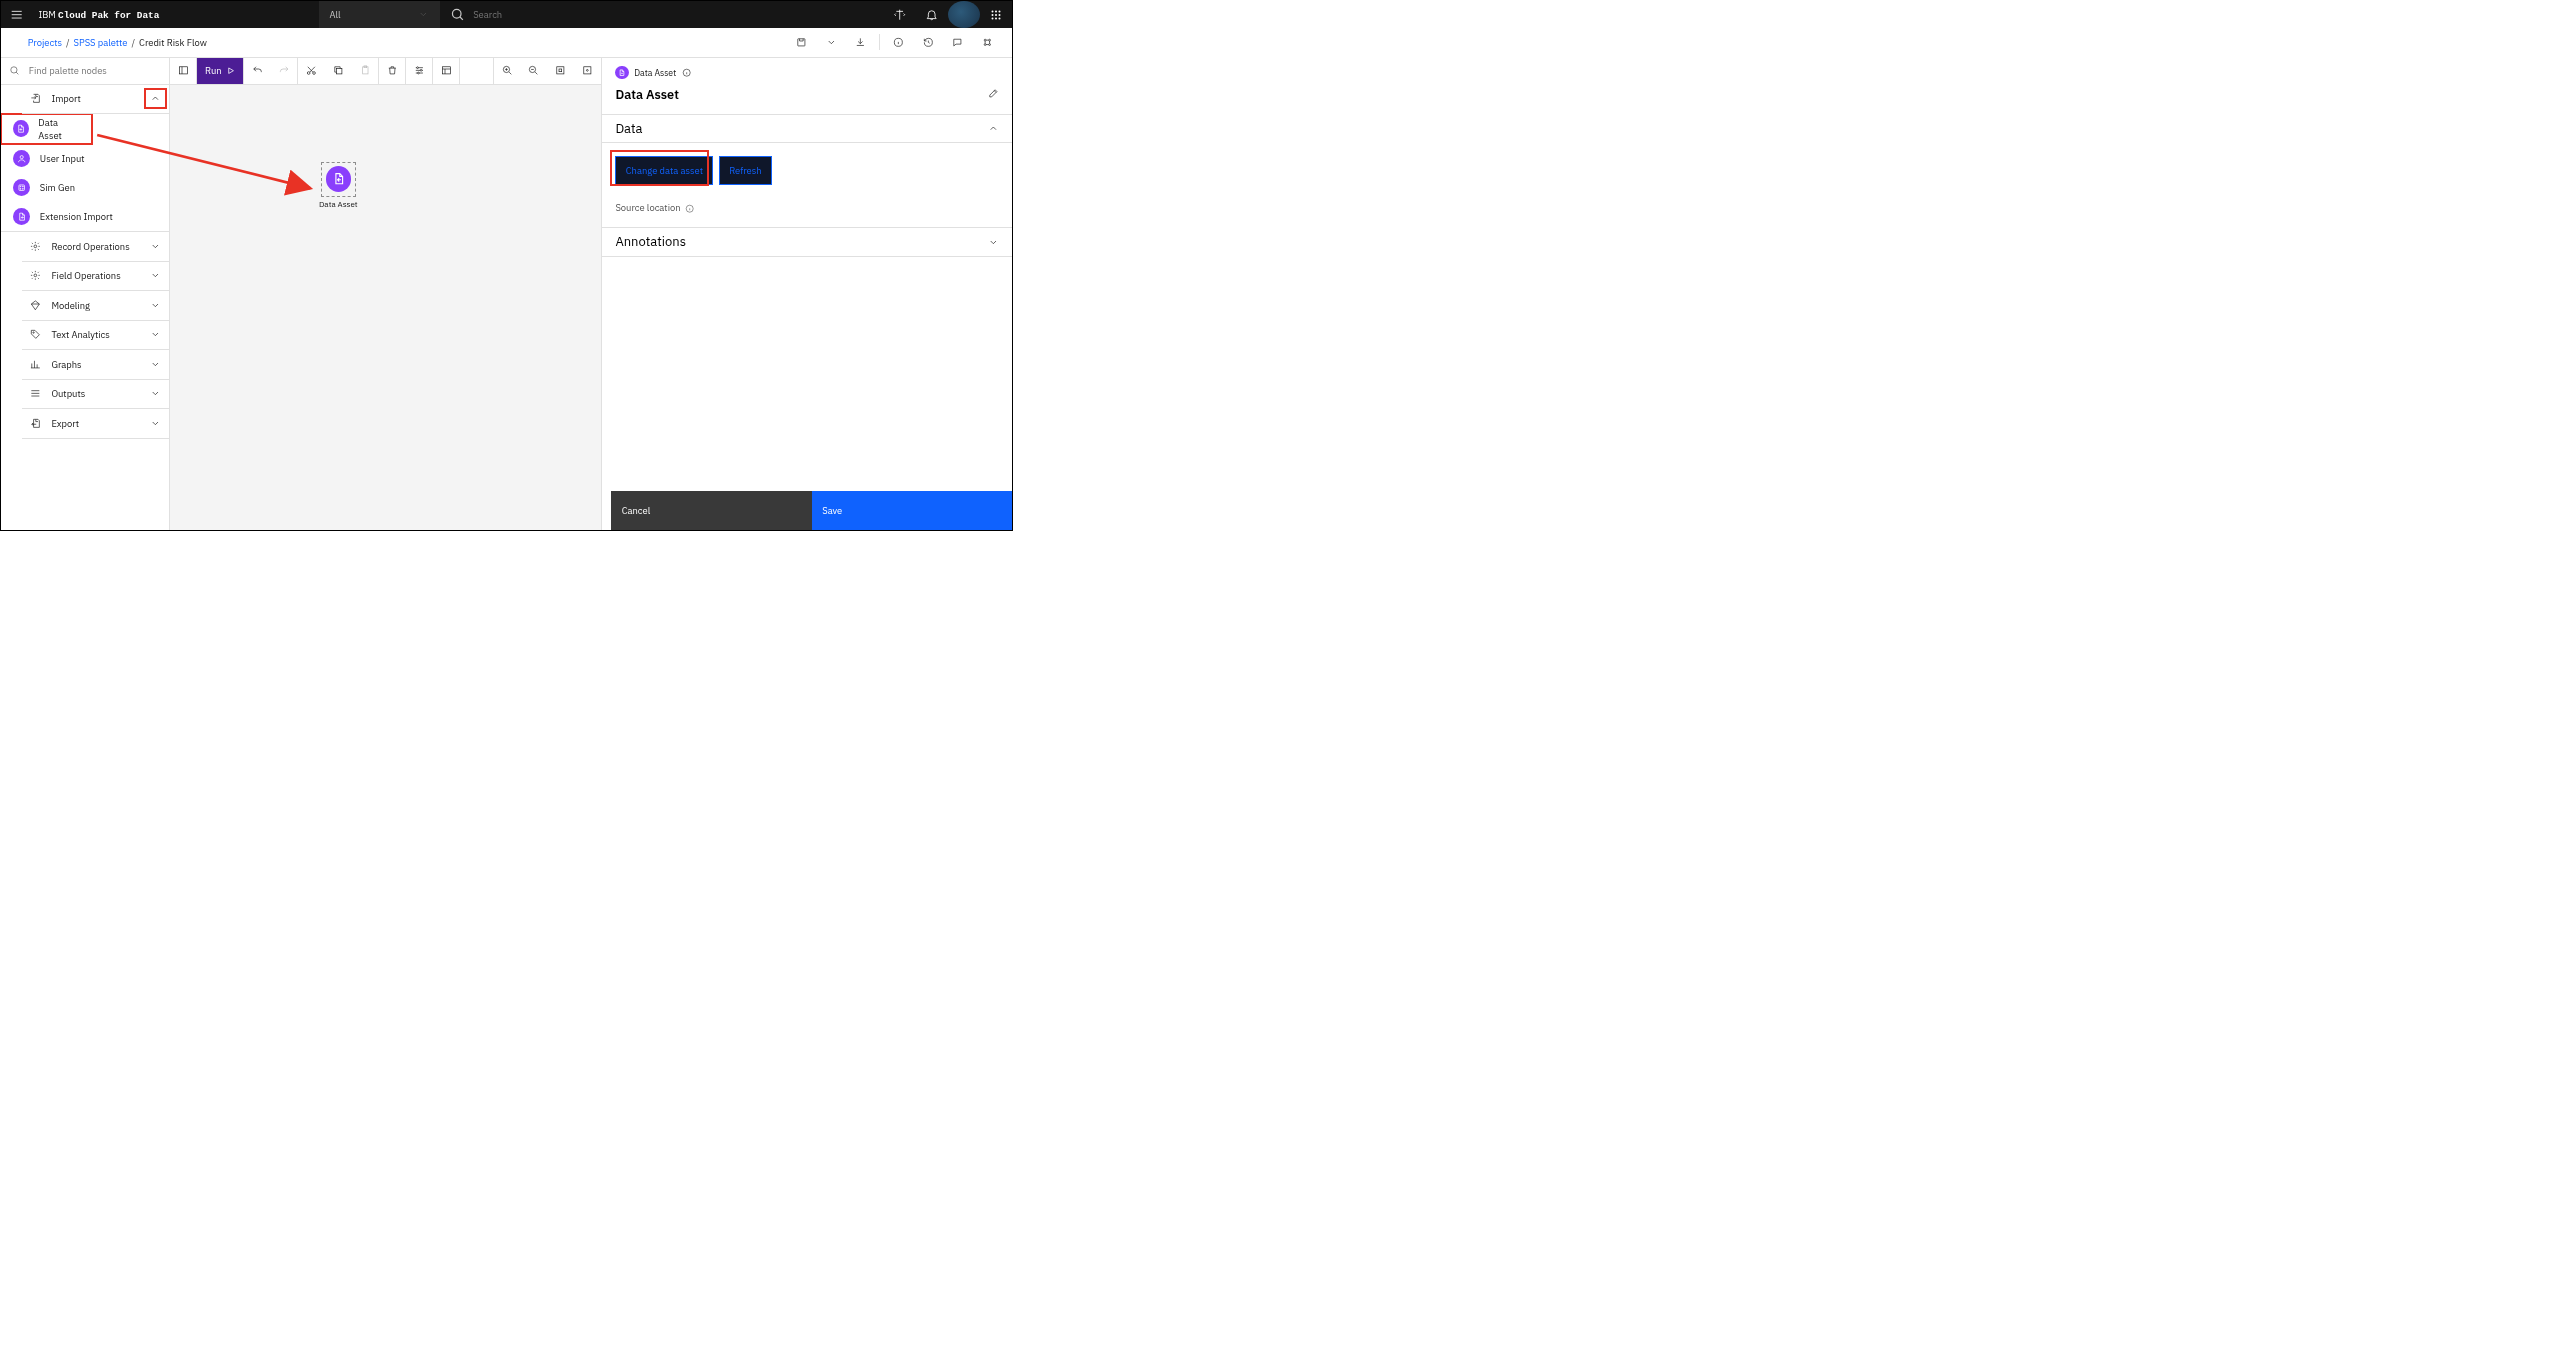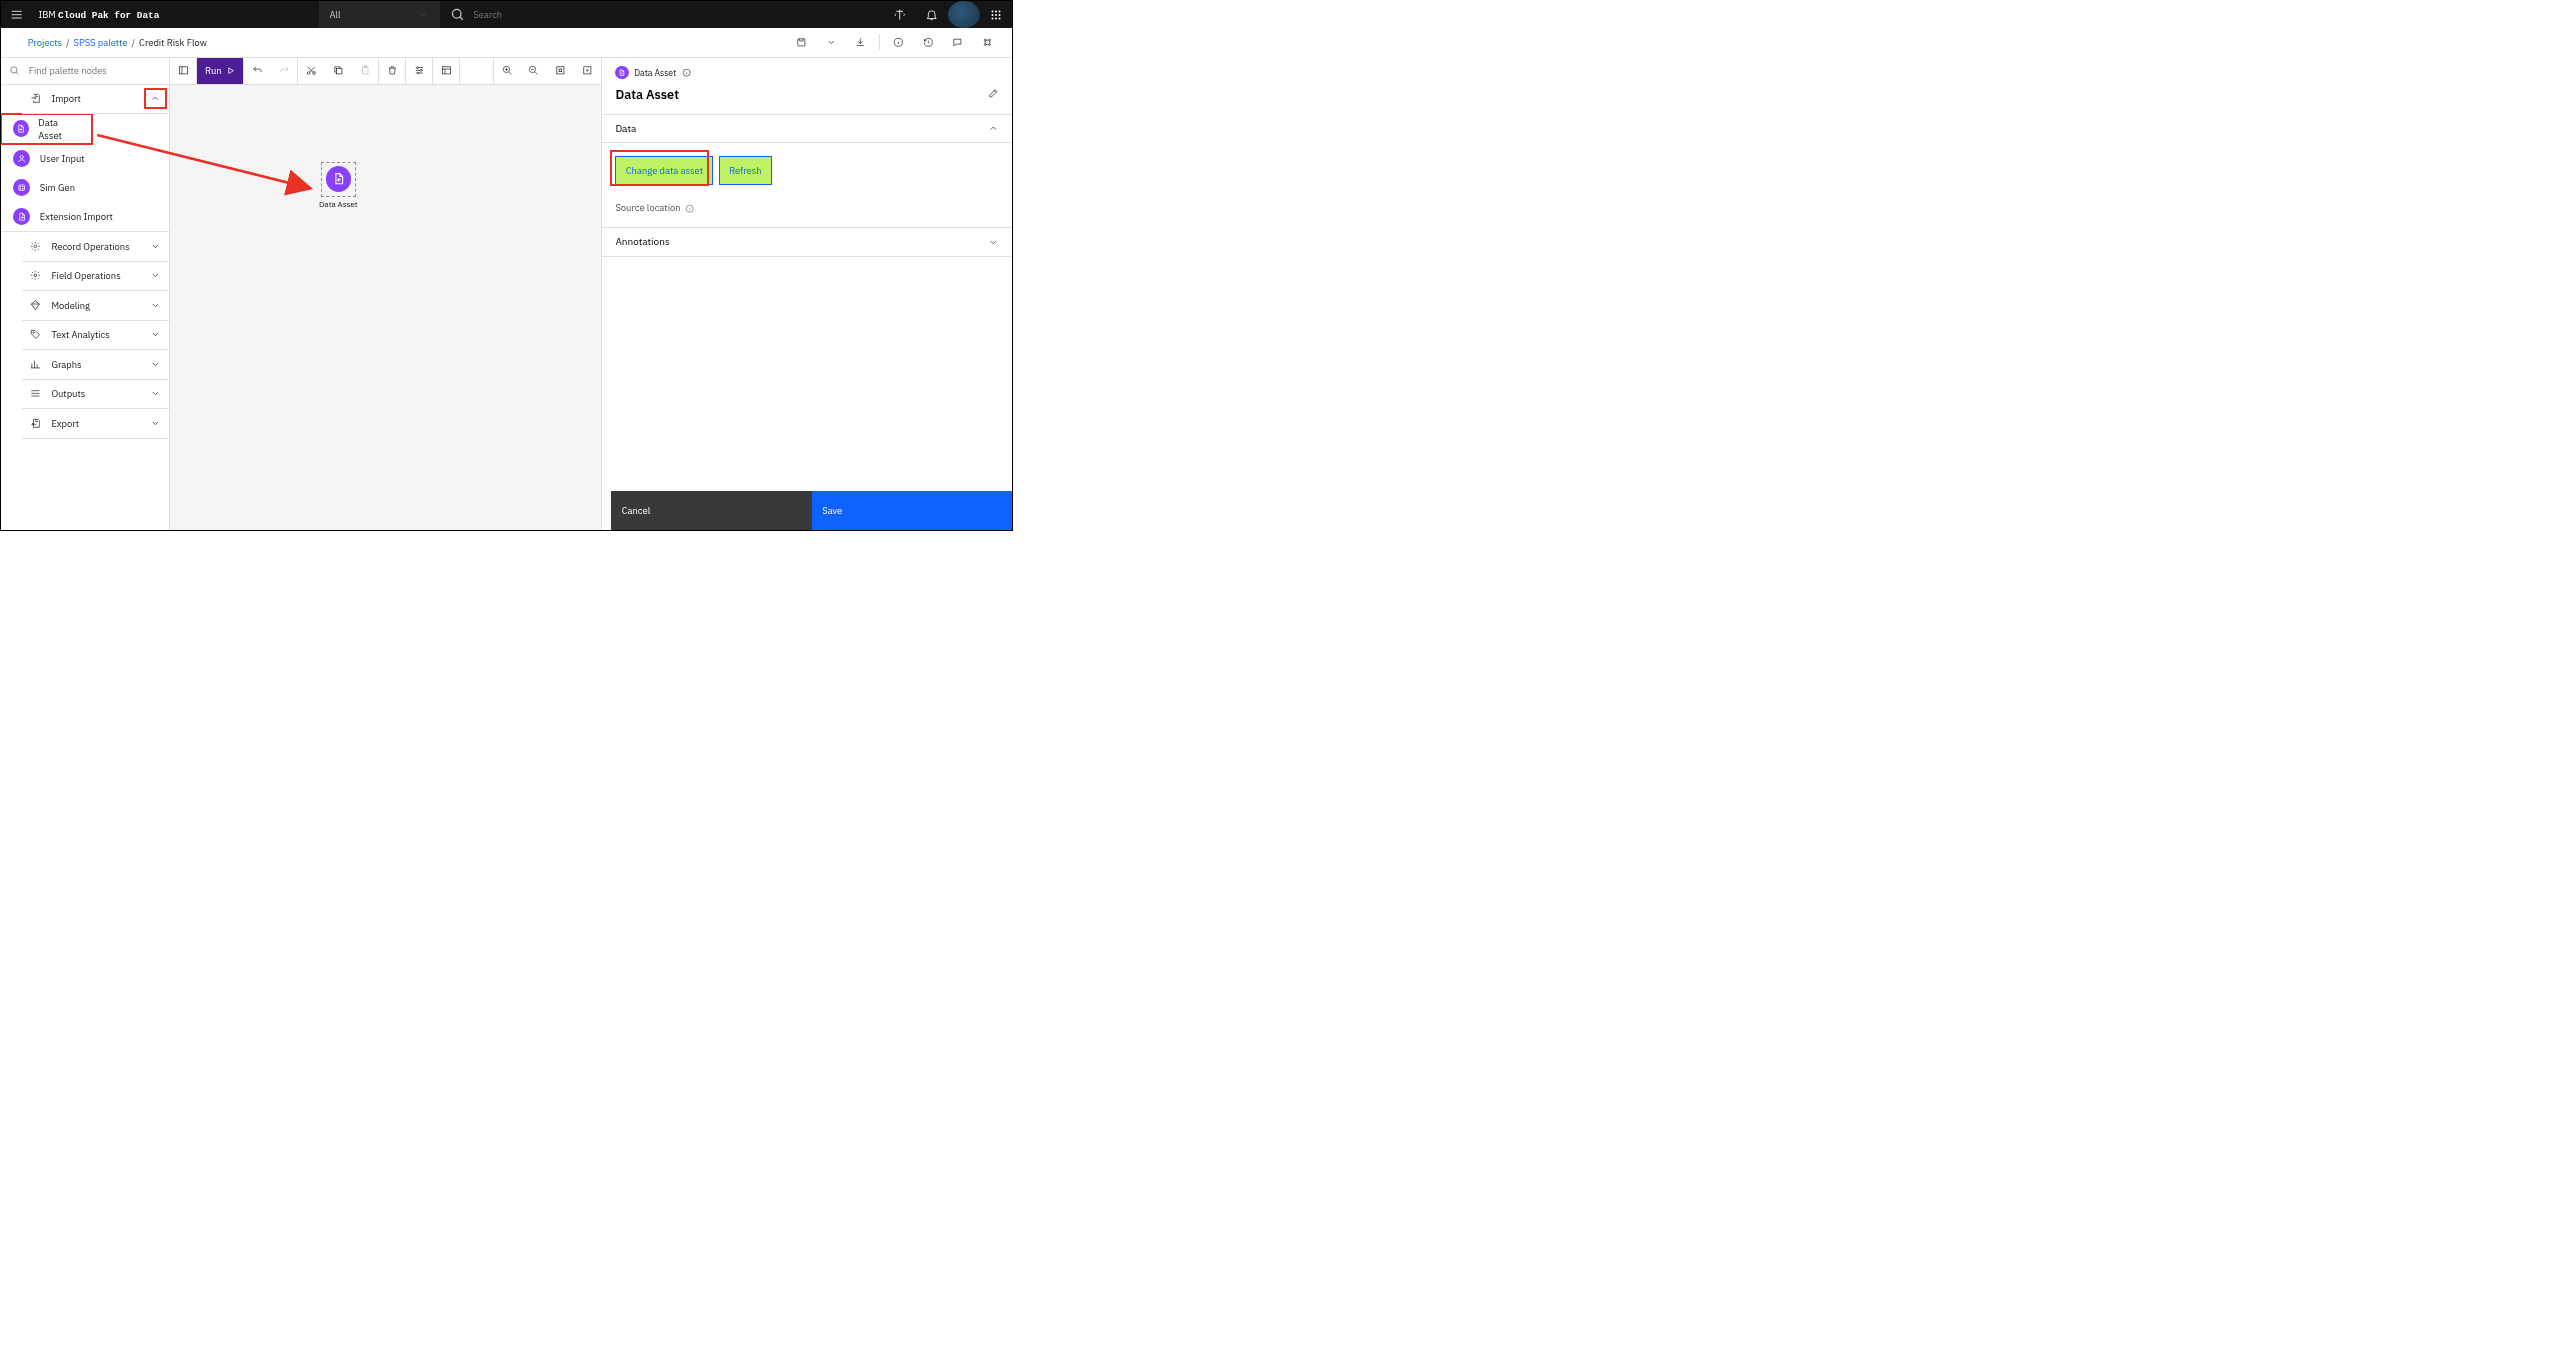--- a/index.html
+++ b/index.html
@@ -54,24 +54,24 @@
 .canvas-node .lbl { font-size: 8px; color:#161616; margin-top: 2.7px; }
 
 
 .rpanel { width: 410px; display:flex; flex-direction:column; position: relative; }
 .rpanel-head { padding: 8px 13.4px 0 13.4px; }
 .rpanel-head .bc { display:flex; align-items:center; gap:5.4px; font-size:8.7px; color:#161616; }
 .rpanel-head .bc .mini-icon { width:13.4px; height:13.4px; border-radius:50%; background:#8a3ffc; display:flex; align-items:center; justify-content:center; }
 .rpanel-head h2 { font-size: 12.7px; font-weight:600; margin-top: 6.7px; display:flex; align-items:center; }
 .rpanel-head .edit { margin-left:auto; }
 .accordion { margin-top: 12px; }
-.acc-head { height: 29.5px; border-top:0.7px solid #e0e0e0; border-bottom:0.7px solid #e0e0e0; display:flex; align-items:center; padding: 0 13.4px; font-size:10px; }
+.acc-head { height: 29.5px; border-top:0.7px solid #e0e0e0; border-bottom:0.7px solid #e0e0e0; display:flex; align-items:center; padding: 0 13.4px; font-size:13px; }
 .acc-head .chev { margin-left:auto; }
 .acc-body { padding: 13.4px; }
-.btn-outline { border: 0.7px solid #0f62fe; color:#0f62fe; background:#bef264; font-size:9.4px; padding: 6.7px 9.4px; cursor:pointer; }
+.btn-outline { border: 0.7px solid #0f62fe; color:#0f62fe; background:#0f172a; font-size:9.4px; padding: 6.7px 9.4px; cursor:pointer; }
 .src-loc { margin-top: 16px; font-size: 9.4px; color:#525252; display:flex; align-items:flex-end; gap:4px; }
 .rpanel-footer { position:absolute; bottom:0; left:9px; right:0; height: 40px; display:flex; }
 .rpanel-footer .cancel { flex:1; background:#393939; color:#fff; display:flex; align-items:center; padding: 0 10.7px; font-size:9.4px; cursor:pointer; }
 .rpanel-footer .save { flex:1; background:#0f62fe; color:#fff; display:flex; align-items:center; padding: 0 10.7px; font-size:9.4px; cursor:pointer; }
 
 svg { display:block; }
 .ico-s { width:10.7px; height:10.7px; stroke:#161616; stroke-width:1.5; fill:none; }
 .ico-w { width:13.4px; height:13.4px; stroke:#fff; stroke-width:1.5; fill:none; }
 .ico-g { width:10.7px; height:10.7px; stroke:#525252; stroke-width:1.5; fill:none; }
 

